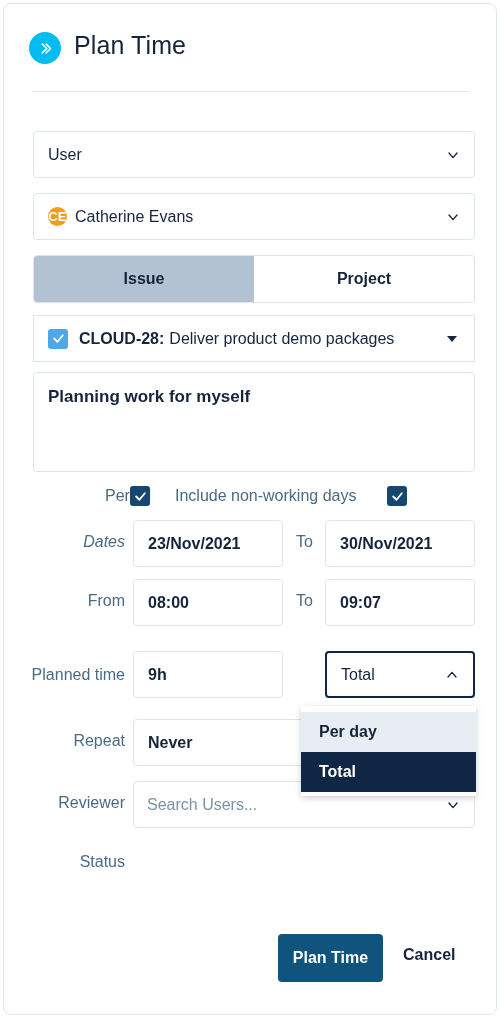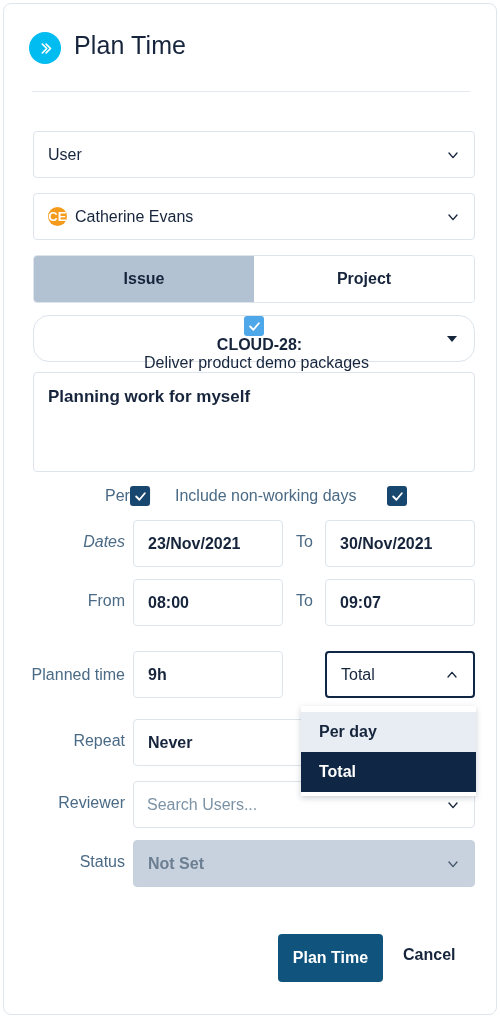--- a/index.html
+++ b/index.html
@@ -77,23 +77,23 @@
     flex: 1; display: flex; align-items: center; justify-content: center;
     font-size: 16px; font-weight: 700; color: #16253c;
     background: #ffffff;
   }
   .tab.active { background: #b3c2d2; }
 
   
   .issue-row {
     position: absolute; left: 29px; top: 311px;
     width: 442px; height: 47px;
-    border: 1px solid #dde4ec; border-radius: 16px;
-    background: #ffffff;
-    display: flex; align-items: center; padding: 0 14px; flex-direction: column;
+    border: 1px solid #dde4ec; border-radius: 0;
+    background: #ffffff;
+    display: flex; align-items: center; padding: 0 14px;
   }
   .cb {
     width: 20px; height: 20px; border-radius: 3px;
     display: flex; align-items: center; justify-content: center;
     flex: none;
   }
   .cb.light { background: #4ea7e8; }
   .cb.dark  { background: #17466f; }
   .issue-key {
     font-size: 16px; font-weight: 700; color: #16253c; margin-left: 11px;
@@ -289,28 +289,20 @@
   <div class="field wide r-review placeholder">
     <span>Search Users...</span>
     <span class="chev">
       <svg width="16" height="16" viewBox="0 0 24 24" fill="none" stroke="#16253c" stroke-width="2" stroke-linecap="round" stroke-linejoin="round">
           <polyline points="6 9 12 16 18 9"></polyline>
         </svg>
     </span>
   </div>
 
   <div class="row-label r-status" style="top:849px;">Status</div>
-  <div class="field wide r-status disabled">
-    <span>Not Set</span>
-    <span class="chev">
-      <svg width="16" height="16" viewBox="0 0 24 24" fill="none" stroke="#42566b" stroke-width="2" stroke-linecap="round" stroke-linejoin="round">
-          <polyline points="6 9 12 16 18 9"></polyline>
-        </svg>
-    </span>
-  </div>
 
   <div class="dropdown">
     <div class="dd-opt hover">Per day</div>
     <div class="dd-opt selected">Total</div>
   </div>
 
   <button class="btn-primary">Plan Time</button>
   <button class="btn-link">Cancel</button>
 
 </div>

